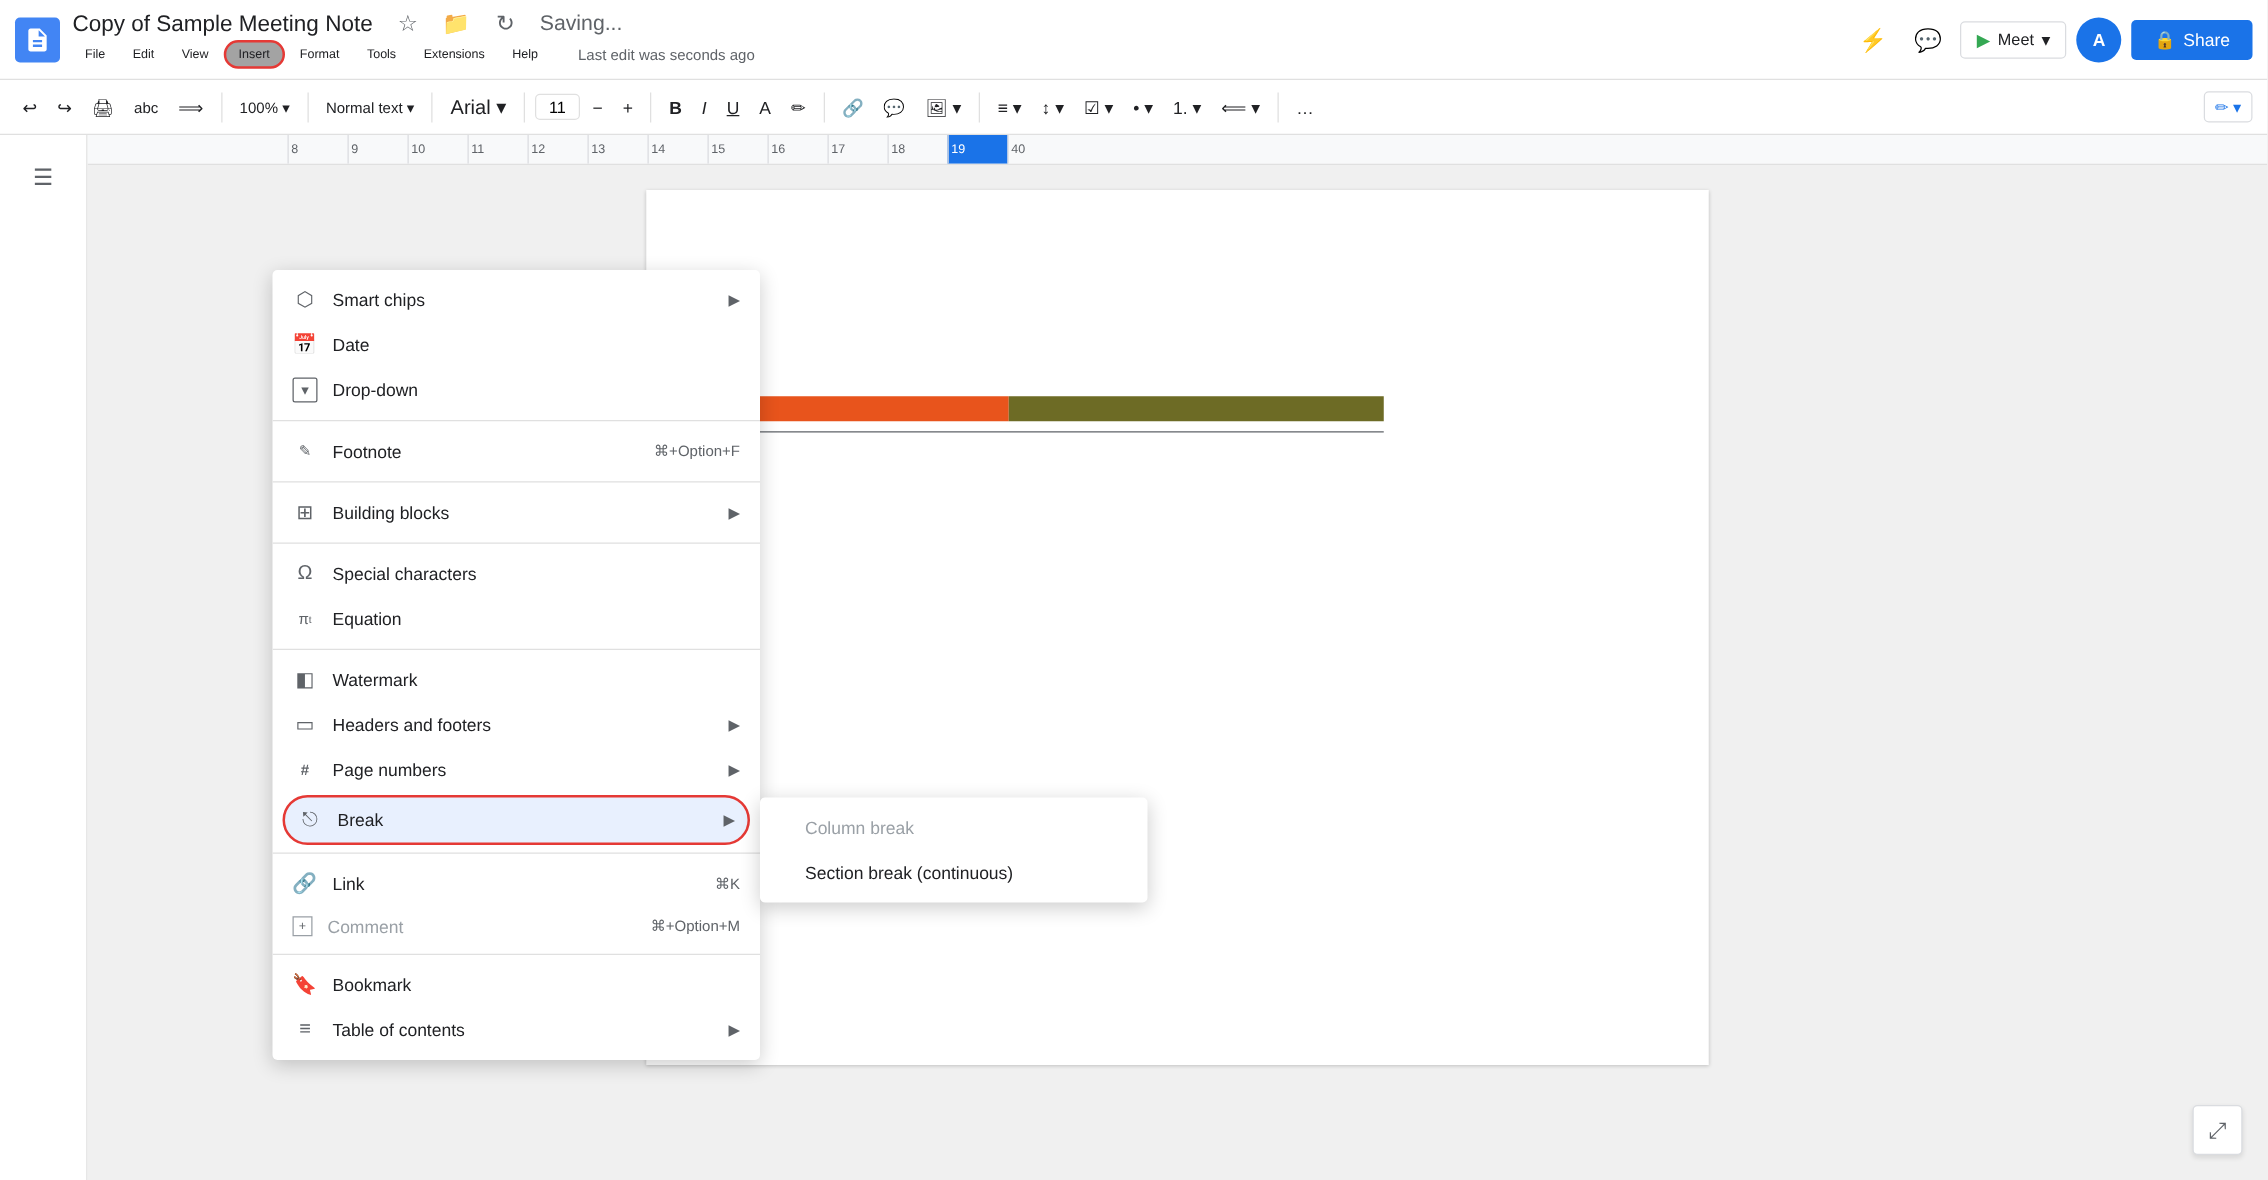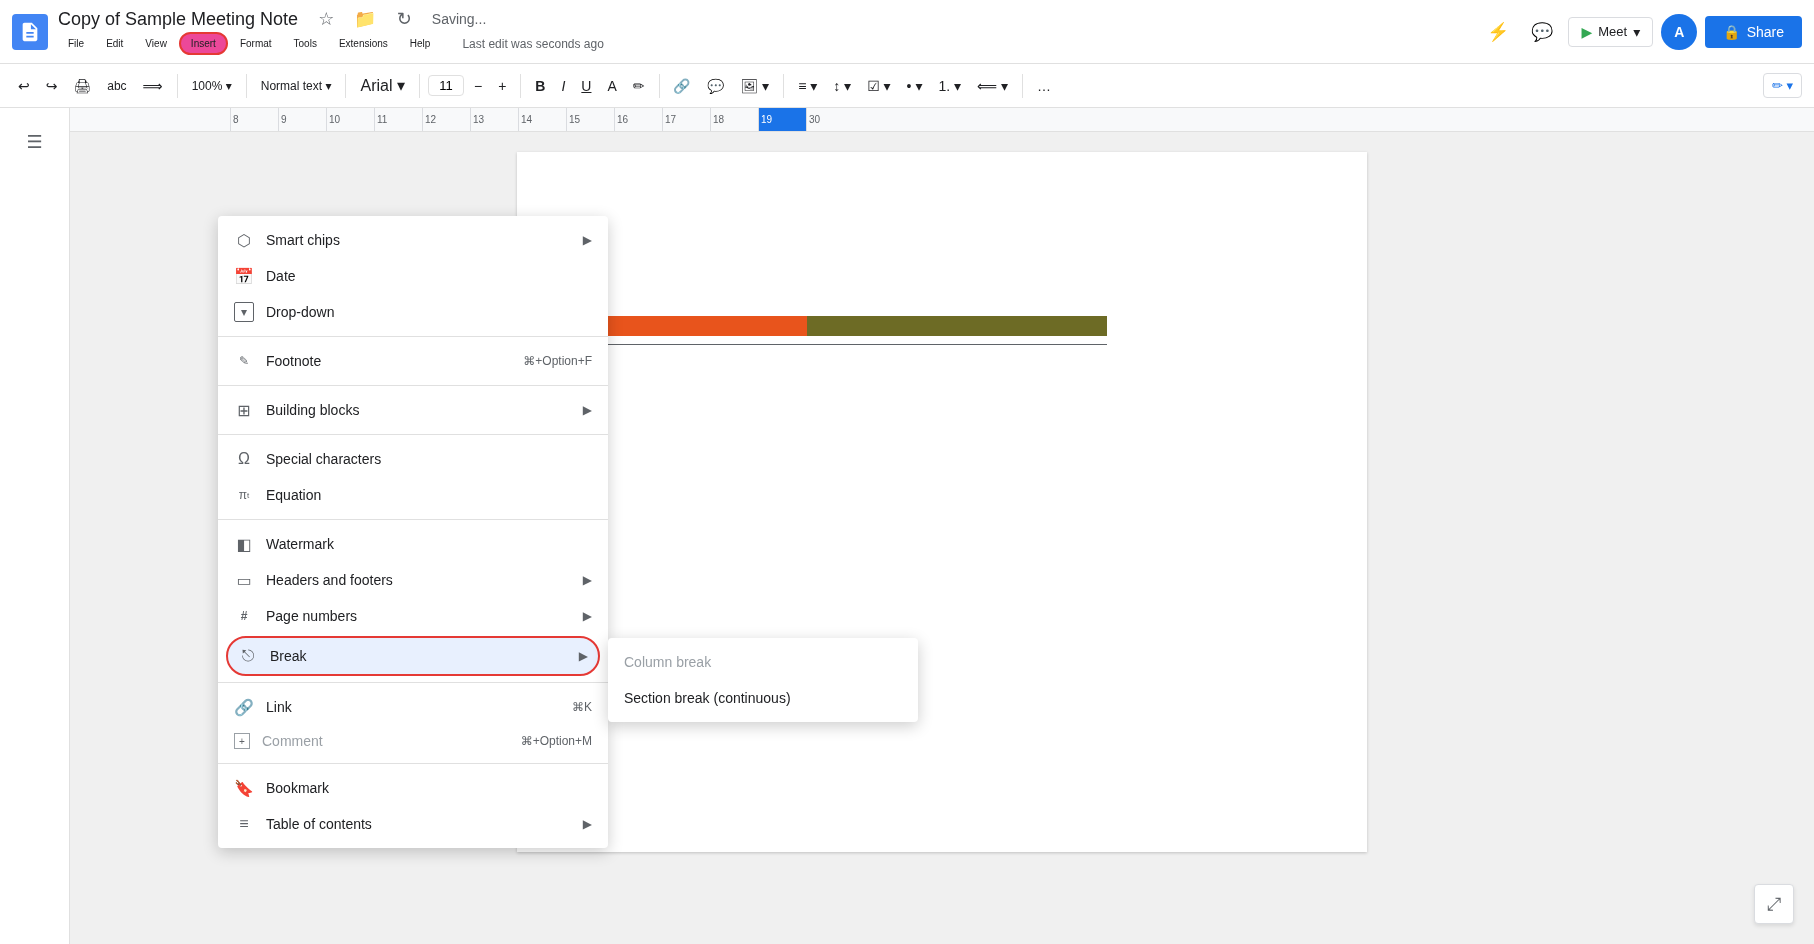--- a/index.html
+++ b/index.html
@@ -22,31 +22,31 @@
       border-radius: 4px;
       display: flex; align-items: center; justify-content: center;
       margin-right: 10px;
       flex-shrink: 0;
     }
     .docs-icon svg { width: 22px; height: 22px; }
     .doc-title-area { display: flex; flex-direction: column; flex: 1; }
     .doc-title-row { display: flex; align-items: center; gap: 20px; }
     .doc-title { font-size: 18px; color: #202124; font-weight: 400; }
     .title-icon { color: #5f6368; font-size: 18px; cursor: pointer; }
-    .saving-text { font-size: 14px; color: #5f6368; }
+    .saving-text { font-size: 17px; color: #5f6368; }
     .menu-bar { display: flex; align-items: center; gap: 2px; margin-top: 2px; }
     .menu-item {
       padding: 4px 10px;
       font-size: 10px;
       color: #202124;
       cursor: pointer;
       border-radius: 4px;
     }
     .menu-item.active {
-      background: #ec4899;
+      background: #a3a3a3;
       border: 2px solid #e53935;
       border-radius: 12px;
       font-weight: 500;
     }
     .top-right { display: flex; align-items: center; gap: 8px; margin-left: auto; }
     .top-icon-btn {
       width: 36px; height: 36px;
       display: flex; align-items: center; justify-content: center;
       border-radius: 50%;
       cursor: pointer;
@@ -248,21 +248,21 @@
       background: #fff;
       border-radius: 4px;
       box-shadow: 0 4px 16px rgba(0,0,0,0.2);
       z-index: 301;
       padding: 6px 0;
     }
     .break-submenu-item {
       display: flex;
       align-items: center;
       justify-content: space-between;
-      padding: 10px 16px;
+      padding: 10px 36px;
       cursor: pointer;
       font-size: 14px;
       color: #202124;
     }
     .break-submenu-item.page-break-item {
       border: 2px solid #e53935;
       border-radius: 20px;
       margin: 2px 8px;
       padding: 8px 14px;
     }
@@ -386,21 +386,21 @@
         <div class="ruler-mark">10</div>
         <div class="ruler-mark">11</div>
         <div class="ruler-mark">12</div>
         <div class="ruler-mark">13</div>
         <div class="ruler-mark">14</div>
         <div class="ruler-mark">15</div>
         <div class="ruler-mark">16</div>
         <div class="ruler-mark">17</div>
         <div class="ruler-mark">18</div>
         <div class="ruler-mark" style="background:#1a73e8;color:#fff;">19</div>
-        <div class="ruler-mark">30</div>
+        <div class="ruler-mark">40</div>
       </div>
 
       <div class="doc-page">
         <span class="doc-cursor"></span>
         <div class="progress-bar-container">
           <div class="progress-bar">
             <div class="progress-orange" style="background:#e8541c;flex:0 0 40%;height:100%;"></div>
             <div class="progress-olive" style="background:#6d6b25;flex:0 0 60%;height:100%;"></div>
           </div>
           <div class="progress-line"></div>

